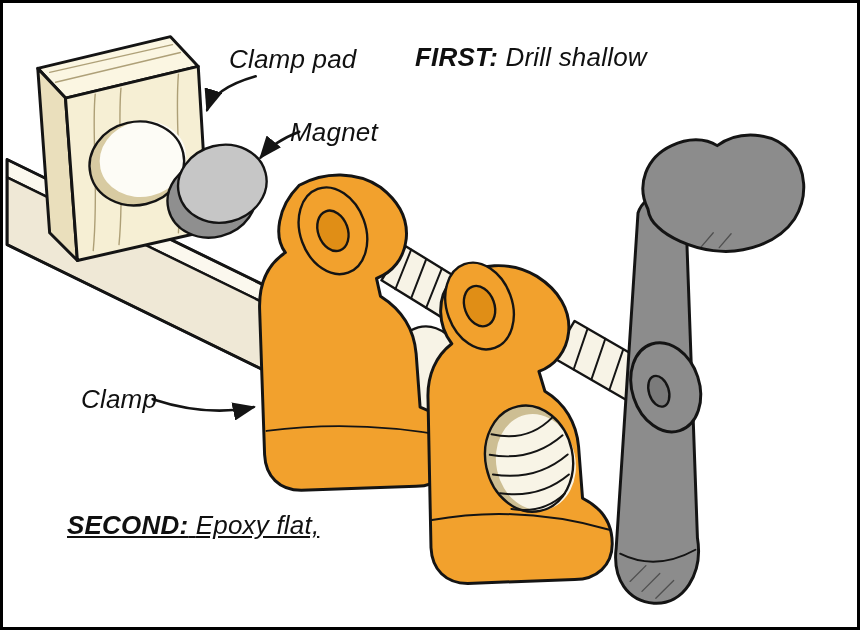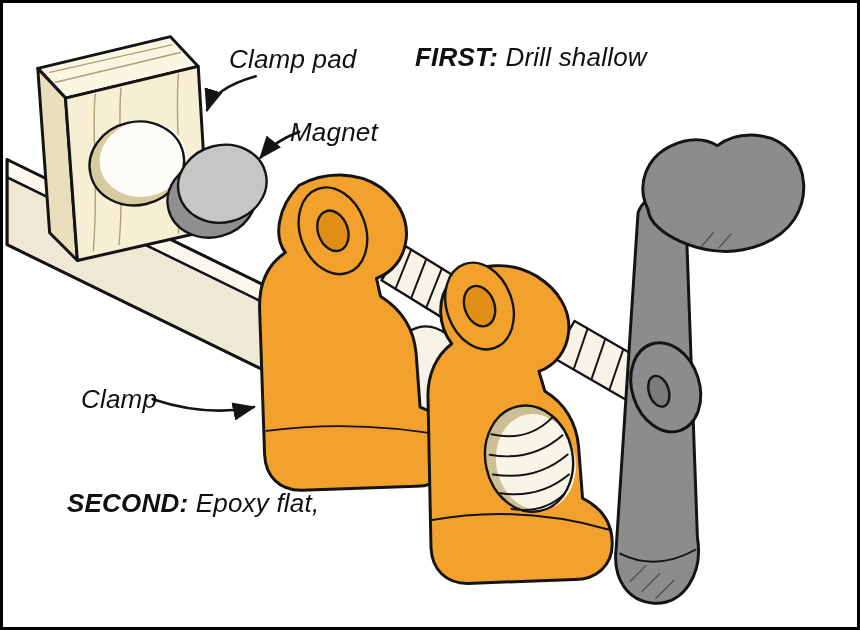--- a/index.html
+++ b/index.html
@@ -178,17 +178,17 @@
   <div class="label" style="left:226px;top:42px;">Clamp pad</div>
 
   <div class="label" style="left:287px;top:100px;margin-top:15px;">Magnet</div>
 
   <div class="label" style="left:412px;top:40px;">
     <div><b>FIRST:</b> <span>Drill shallow</span></div>
   </div>
 
   <div class="label" style="left:78px;top:382px;">Clamp</div>
 
-  <div class="label" style="left:64px;top:486px;">
+  <div class="label" style="left:64px;top:508px;text-decoration:underline;">
     <div><b>SECOND:</b> <span>Epoxy flat,</span></div>
   </div>
 
 </div>
 
 </body></html>

